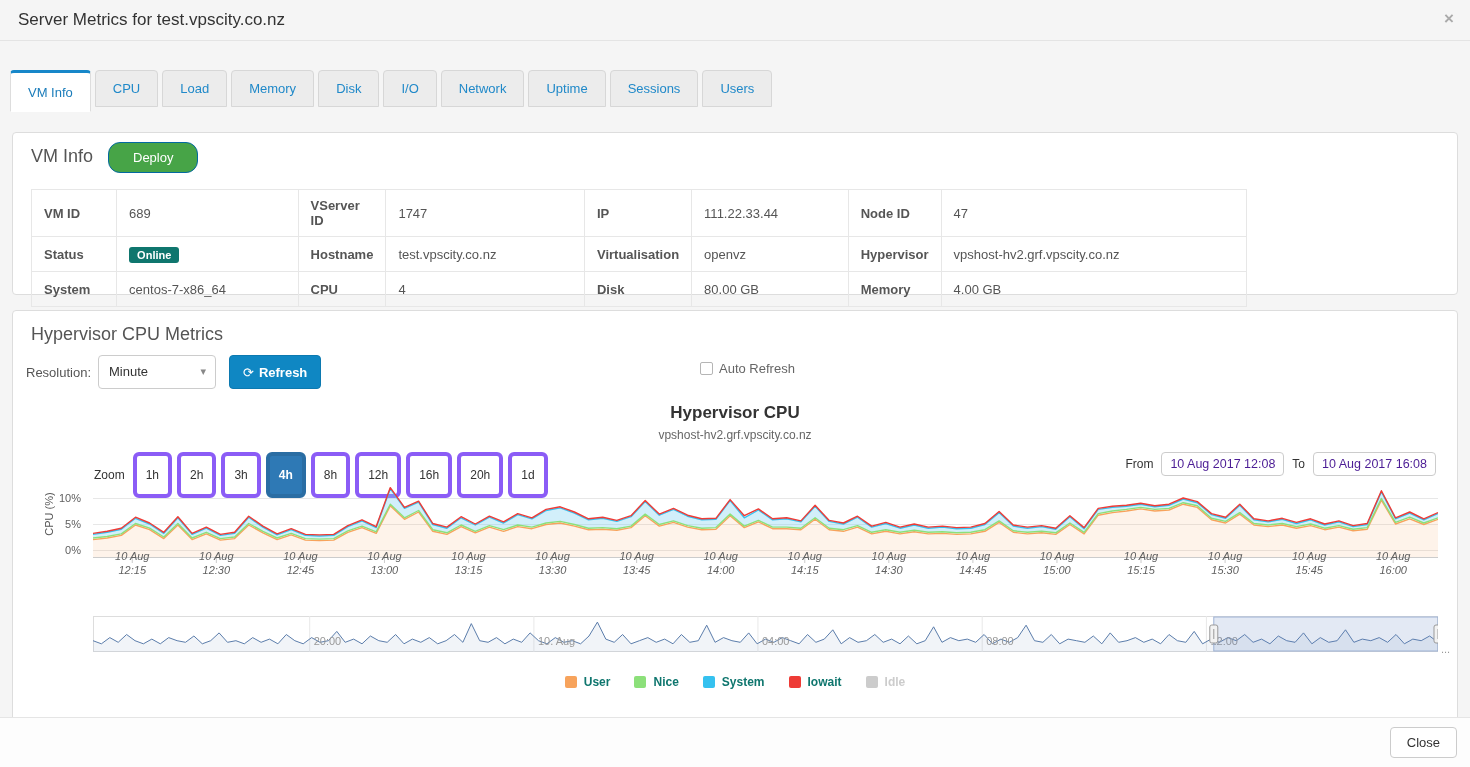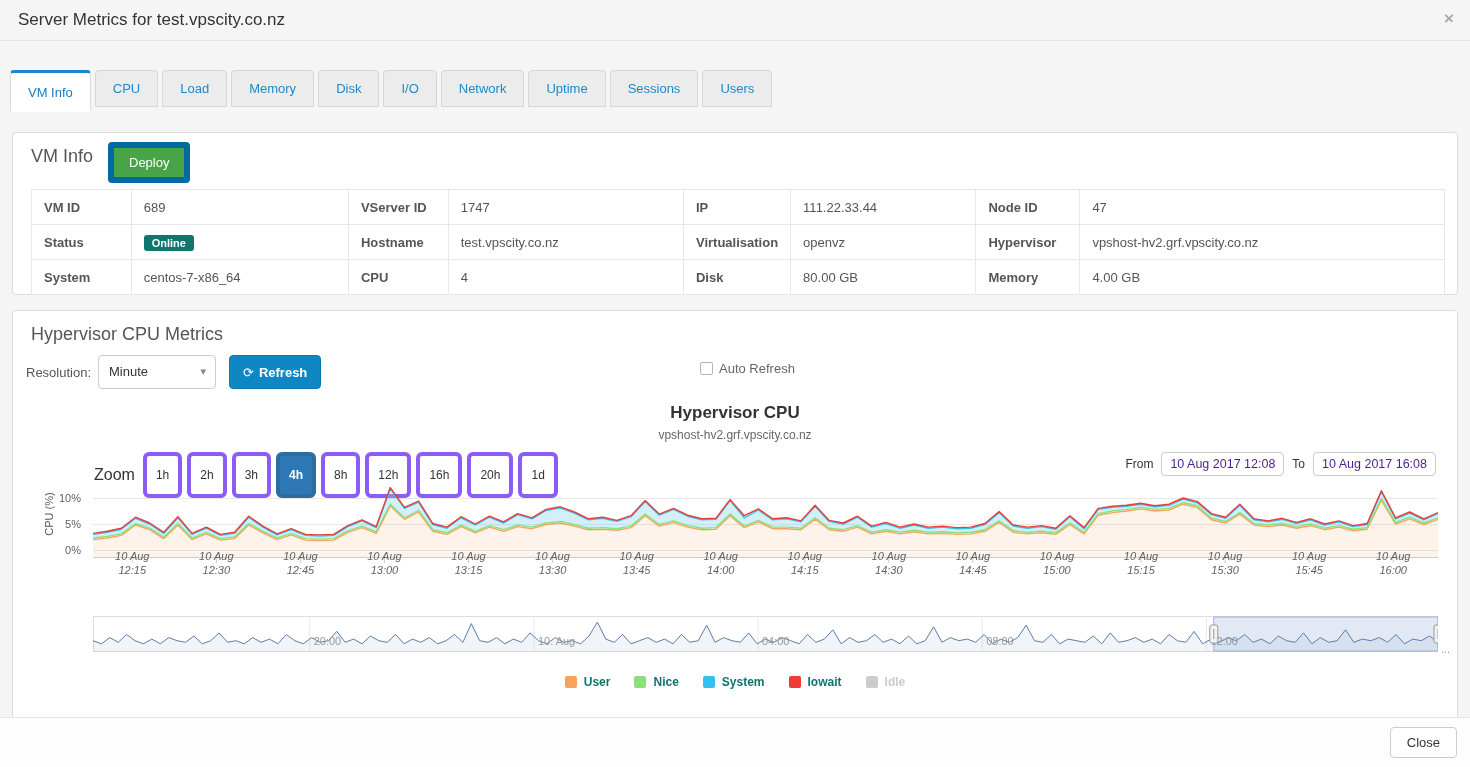--- a/index.html
+++ b/index.html
@@ -41,25 +41,25 @@
   .panel {
     position:absolute; left:12px; width:1446px;
     background:#fff; border:1px solid #ddd; border-radius:4px;
   }
   #panel-vminfo { top:132px; height:163px; }
   #panel-metrics { top:310px; height:492px; }
   .panel-heading { position:absolute; left:18px; top:13px; font-size:18px; color:#555; }
   
   .deploy-btn {
     position:absolute; left:95px; top:9px;
-    background:#47a447; color:#fff; border:6px solid #0369a1; border-radius:4px;
-    font-size:13px; padding:7px 15px; cursor:pointer;
+    background:#47a447; color:#fff; border:1px solid #0369a1; border-radius:12px;
+    font-size:13px; padding:7px 24px; cursor:pointer;
   }
   .vm-table {
-    position:absolute; left:18px; top:56px; width:1414px;
+    position:absolute; left:18px; top:56px; width:1216px;
     border-collapse:collapse; font-size:13px; color:#555;
   }
   .vm-table td { border:1px solid #e7e7e7; padding:8px 12px; height:35px; }
   .vm-table td.lbl { font-weight:bold; color:#555; }
   .badge-online {
     background:#0f766e; color:#fff; font-size:11px; font-weight:bold;
     padding:2px 8px; border-radius:3px;
   }
   
   .res-label { position:absolute; left:13px; top:54px; font-size:13px; color:#555; }
@@ -81,21 +81,21 @@
     appearance:none; border:1px solid #b5b5b5; border-radius:2px; background:#fff;
   }
   .auto-refresh label { font-size:13px; color:#666; }
   
   .chart-title { position:absolute; top:92px; left:0; width:100%; text-align:center;
     font-size:17px; color:#333; font-weight:bold; font-family:"Liberation Sans",sans-serif; }
   .chart-subtitle { position:absolute; top:117px; left:0; width:100%; text-align:center;
     font-size:12px; color:#666; }
   
   .zoom-row { position:absolute; left:81px; top:141px; display:flex; align-items:center; }
-  .zoom-word { font-size:16px; color:#333; margin-right:8px; }
+  .zoom-word { font-size:12px; color:#333; margin-right:8px; }
   .zoom-btn {
     background:#fff; border:4px solid #8b5cf6; border-radius:6px;
     font-size:12px; color:#333; padding:12px 9px; margin-right:5px; cursor:pointer;
   }
   .zoom-btn.active { background:#2e79b5; border-color:#2a6da3; color:#fff; font-weight:bold; }
   .fromto { position:absolute; right:21px; top:141px; display:flex; align-items:center; }
   .fromto .ft-lbl { font-size:12px; color:#333; margin:0 8px; }
   .ft-box {
     background:#fff; border:1px solid #ccc; border-radius:4px;
     font-size:12.5px; color:#4c1d95; padding:4px 8px; cursor:text;

